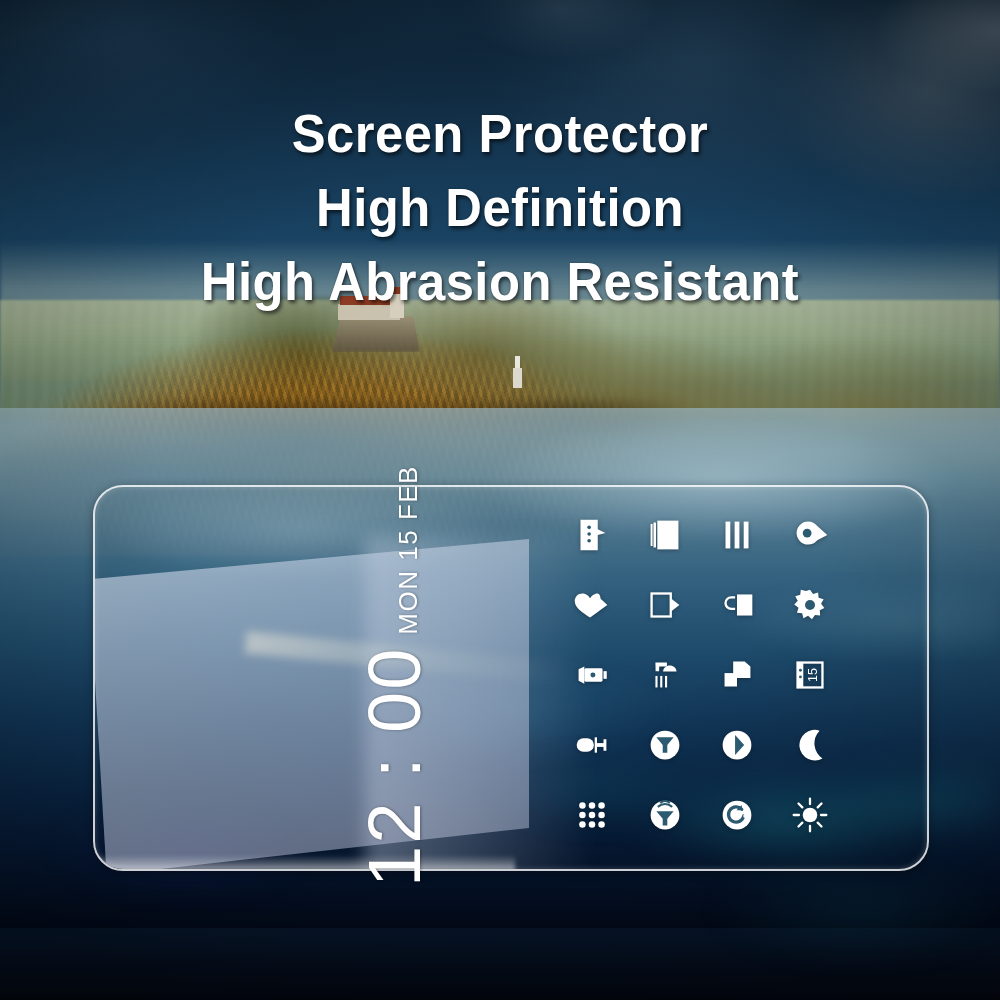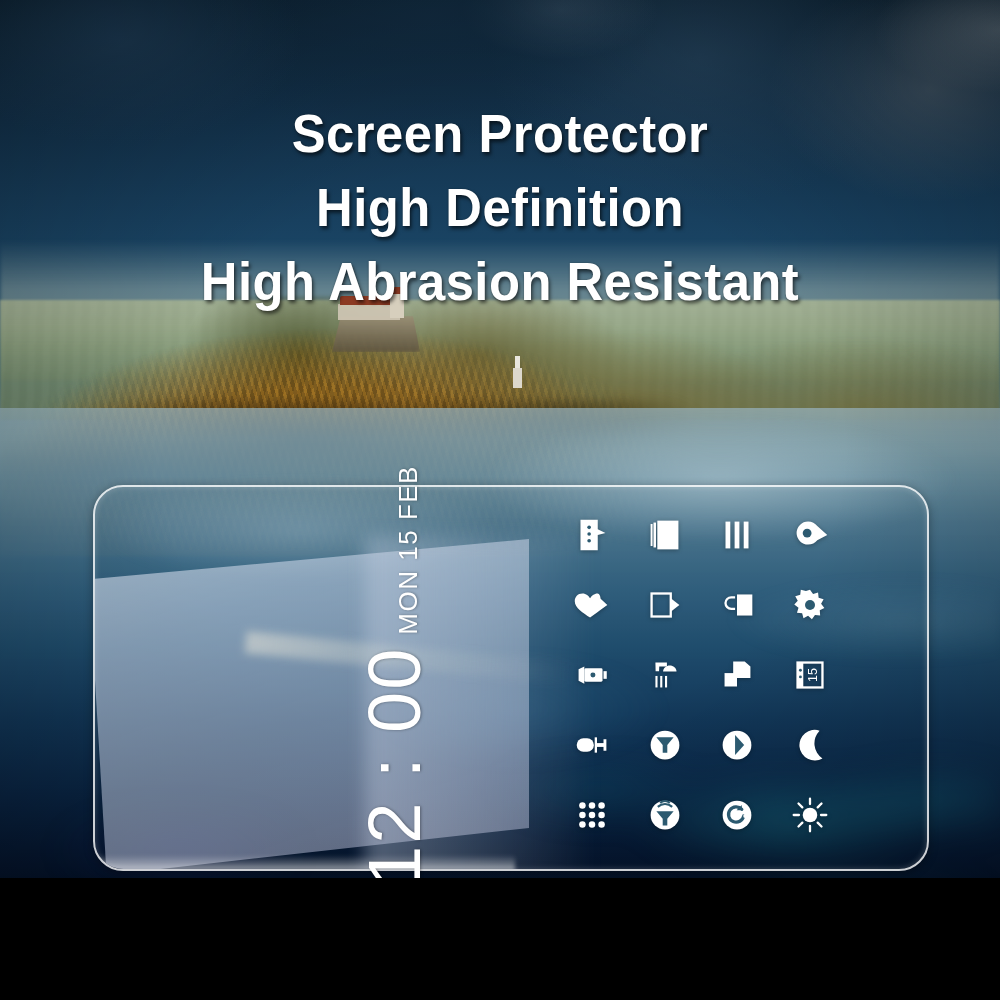--- a/index.html
+++ b/index.html
@@ -1,21 +1,21 @@
 <!DOCTYPE html>
 <html><head>
 <meta charset="utf-8">
 <style>
   html,body{margin:0;padding:0;}
   body{
     width:1000px;height:1000px;overflow:hidden;
     font-family:"Liberation Sans", sans-serif;
     background:#000;
   }
-  #stage{position:relative;width:1000px;height:878px;overflow:hidden;background:#737373;}
+  #stage{position:relative;width:1000px;height:1000px;overflow:hidden;background:#737373;}
 
   
   .bg-layer{position:absolute;left:0;top:0;width:1000px;height:1000px;}
 
   
   .bg-sky{
     background:
       linear-gradient(180deg,
         #0d2436 0%,
         #123049 10%,

